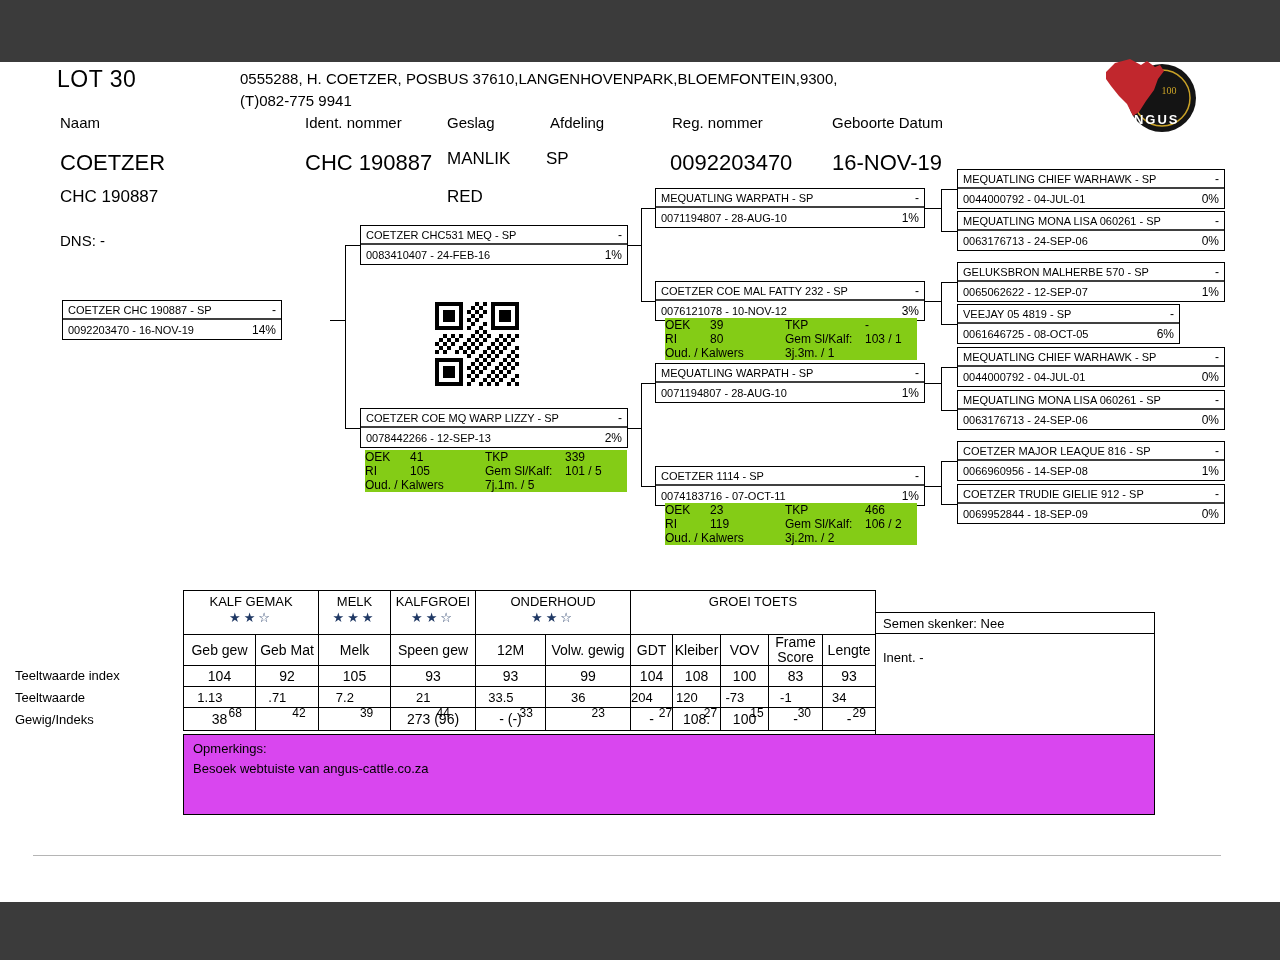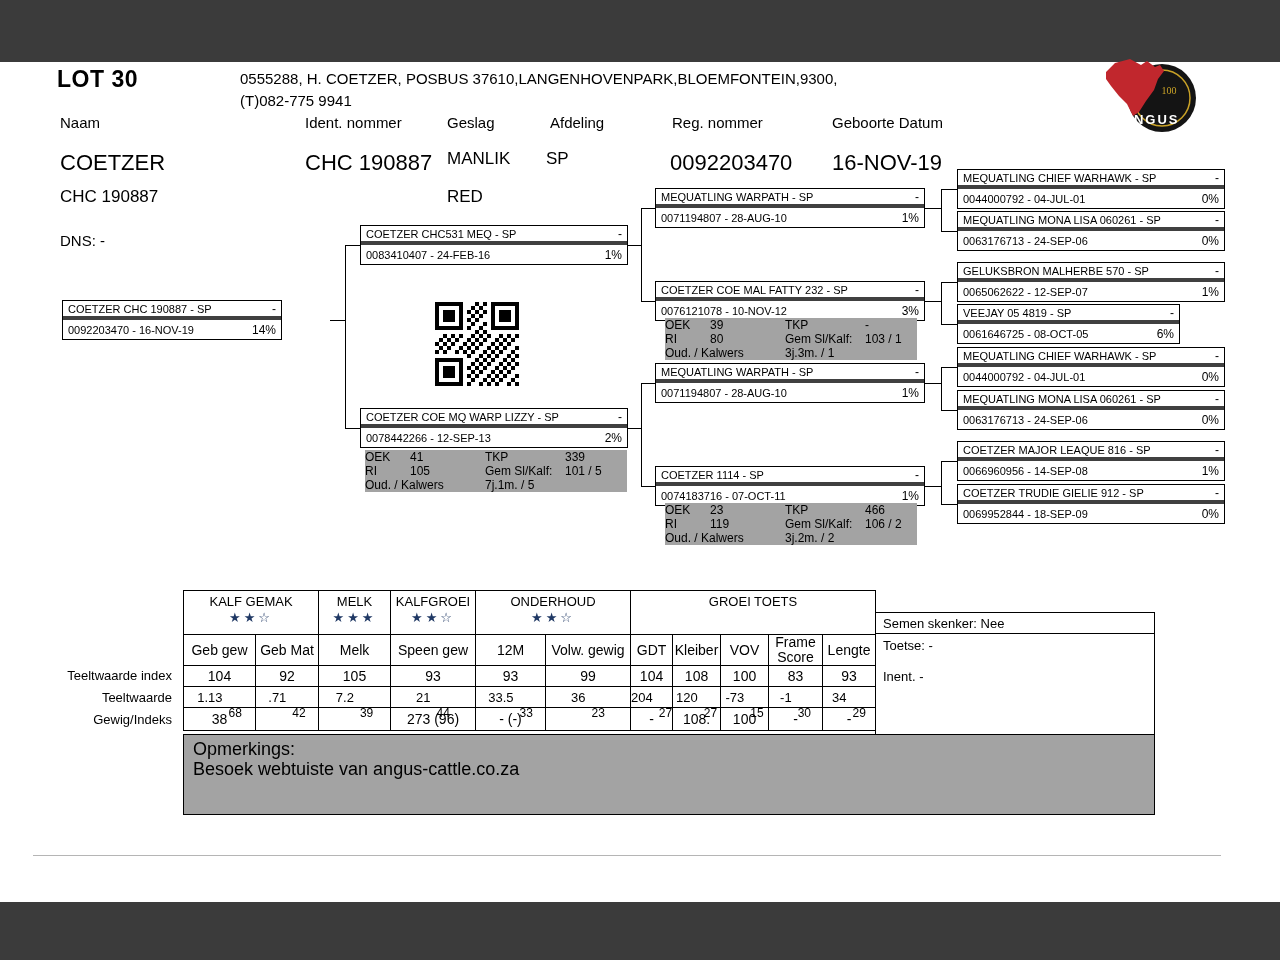--- a/index.html
+++ b/index.html
@@ -4,62 +4,62 @@
 <style>
   *{margin:0;padding:0;box-sizing:border-box}
   html,body{background:#fff}
   body{font-family:"Liberation Sans",sans-serif;color:#000}
   .page{position:relative;width:1280px;height:960px;background:#fff;overflow:hidden}
   .abs{position:absolute}
   .bar{position:absolute;left:0;width:100%;background:var(--bar,#3b3b3b)}
   .bar.top{top:0;height:62px}
   .bar.bottom{top:902px;height:58px}
 
-  .lot{left:57px;top:66px;font-size:23px;font-weight:bold;letter-spacing:.5px}
+  .lot{left:57px;top:66px;font-size:23px;font-weight:normal;letter-spacing:.5px}
   .breeder{left:240px;top:68px;width:790px;text-align:left;font-size:15px;line-height:22px}
   .logo{left:1103px;top:56px;width:94px;height:82px}
 
   .lbl{font-size:15px}
   .val{font-size:22px}
   .val-lg{font-size:17px}
 
   
   .pbox{position:absolute;border:1px solid #000;background:#fff;font-size:11px}
   .pbox .prow{display:flex;justify-content:space-between;align-items:center;height:19px;padding:0 5px}
-  .pbox .prow:first-child{border-bottom:4px solid #404040}
+  .pbox .prow:first-child{border-bottom:2px solid #404040}
   .pbox .pct{font-size:12px}
   .pbox .flag{font-size:12px}
 
-  .stats{position:absolute;display:grid;grid-template-columns:45px 75px 80px 1fr;font-size:12px;line-height:14px;background:#a3a3a3}
+  .stats{position:absolute;display:grid;grid-template-columns:45px 75px 80px 1fr;font-size:12px;line-height:14px;background:#84cc16}
   .stats .sp2a{grid-column:1/3}
   .stats .sp2b{grid-column:3/5}
 
   .pedsvg{position:absolute;left:0;top:0;pointer-events:none}
   .qr{position:absolute;left:435px;top:302px;width:84px;height:84px}
 
   
   .bv-table{position:absolute;left:183px;top:590px;width:692px;border-collapse:collapse;table-layout:fixed;background:#fff}
   .bv-table td{border:1px solid #000;text-align:center;padding:0;font-size:14px;font-weight:normal}
   .grp-row td{height:44px;vertical-align:top}
   .gl{font-size:13px;padding-top:3px;white-space:nowrap}
   .gs{color:var(--star,#1f3864);font-size:13px;letter-spacing:3px;margin-top:1px}
   .hdr-row td{height:30px;font-size:14px;line-height:15px;vertical-align:middle}
   .idx-row td{height:21px}
   .val-row td{height:21px;font-size:13px;white-space:nowrap}
   .tva{font-size:12px;position:relative;top:15px;margin-left:6px}
   .wgt-row td{height:23px}
 
-  .rowlbl{left:15px;width:157px;text-align:right;font-size:13px}
+  .rowlbl{left:15px;width:157px;font-size:13px}
 
   .side-panel{left:875px;top:612px;width:280px;height:123px;border:1px solid #000;font-size:13px;background:#fff}
   .side-semen{padding:3px 7px 0;height:21px;border-bottom:1px solid #000}
   .side-toetse{padding:4px 7px 0}
   .side-inent{padding:16px 7px 0}
 
-  .opmerkings{left:183px;top:734px;width:972px;height:81px;border:1px solid #000;padding:4px 9px;font-size:18px;line-height:20px;background:#a3a3a3}
+  .opmerkings{left:183px;top:734px;width:972px;height:81px;border:1px solid #000;padding:4px 9px;font-size:13px;line-height:20px;background:#d946ef}
 
   .thin-rule{left:33px;top:855px;width:1188px;height:1px;background:#b5b5b5}
 </style>
 </head>
 <body>
 
 <div class="page">
 
   <div class="bar top"></div>
   <div class="bar bottom"></div>
@@ -523,21 +523,20 @@
       <td>108.</td>
       <td>100</td>
       <td>-</td>
       <td>-</td>
     </tr>
   </tbody>
     </table>
 
   <div class="abs side-panel">
     <div class="side-semen">Semen skenker: Nee</div>
-    <div class="side-toetse">Toetse: -</div>
     <div class="side-inent">Inent. -</div>
   </div>
 
   <div class="abs opmerkings">
     <div>Opmerkings:</div>
     <div>Besoek webtuiste van angus-cattle.co.za</div>
   </div>
 
   <div class="abs thin-rule"></div>
 

